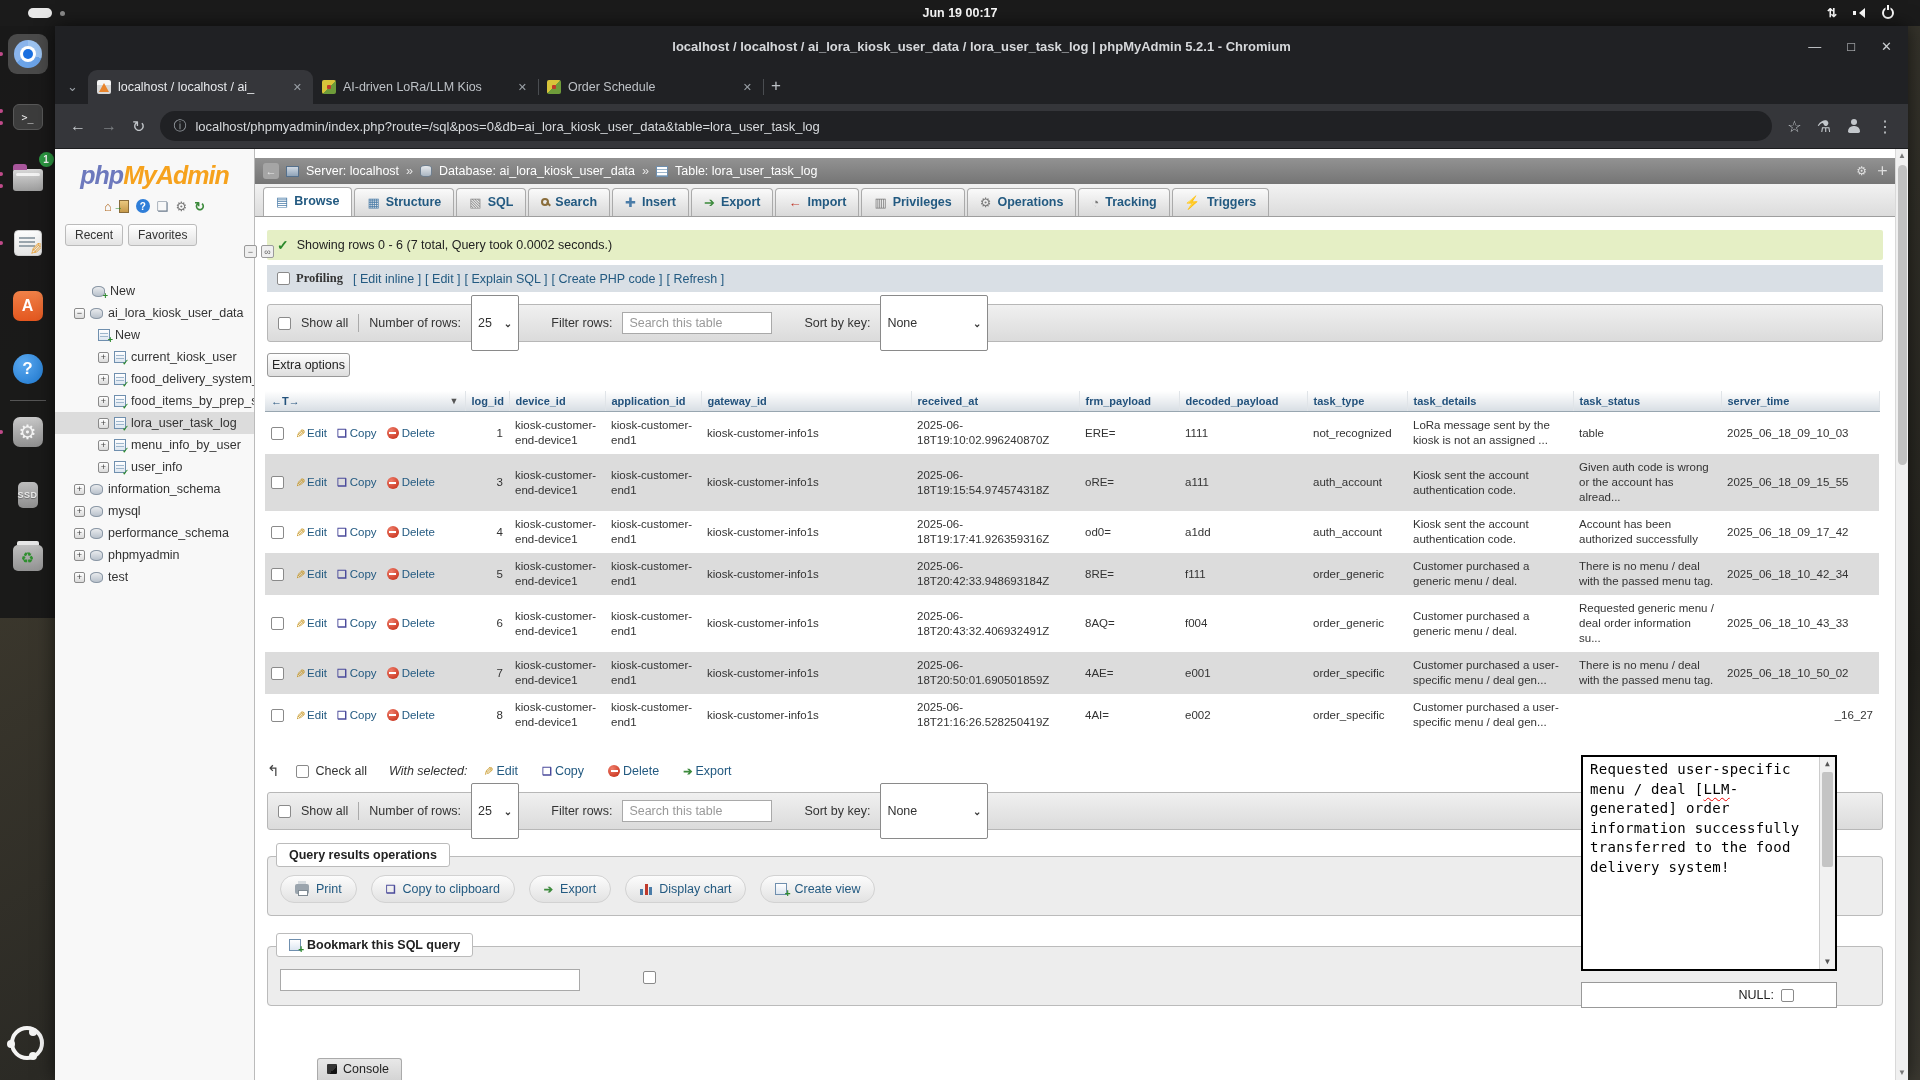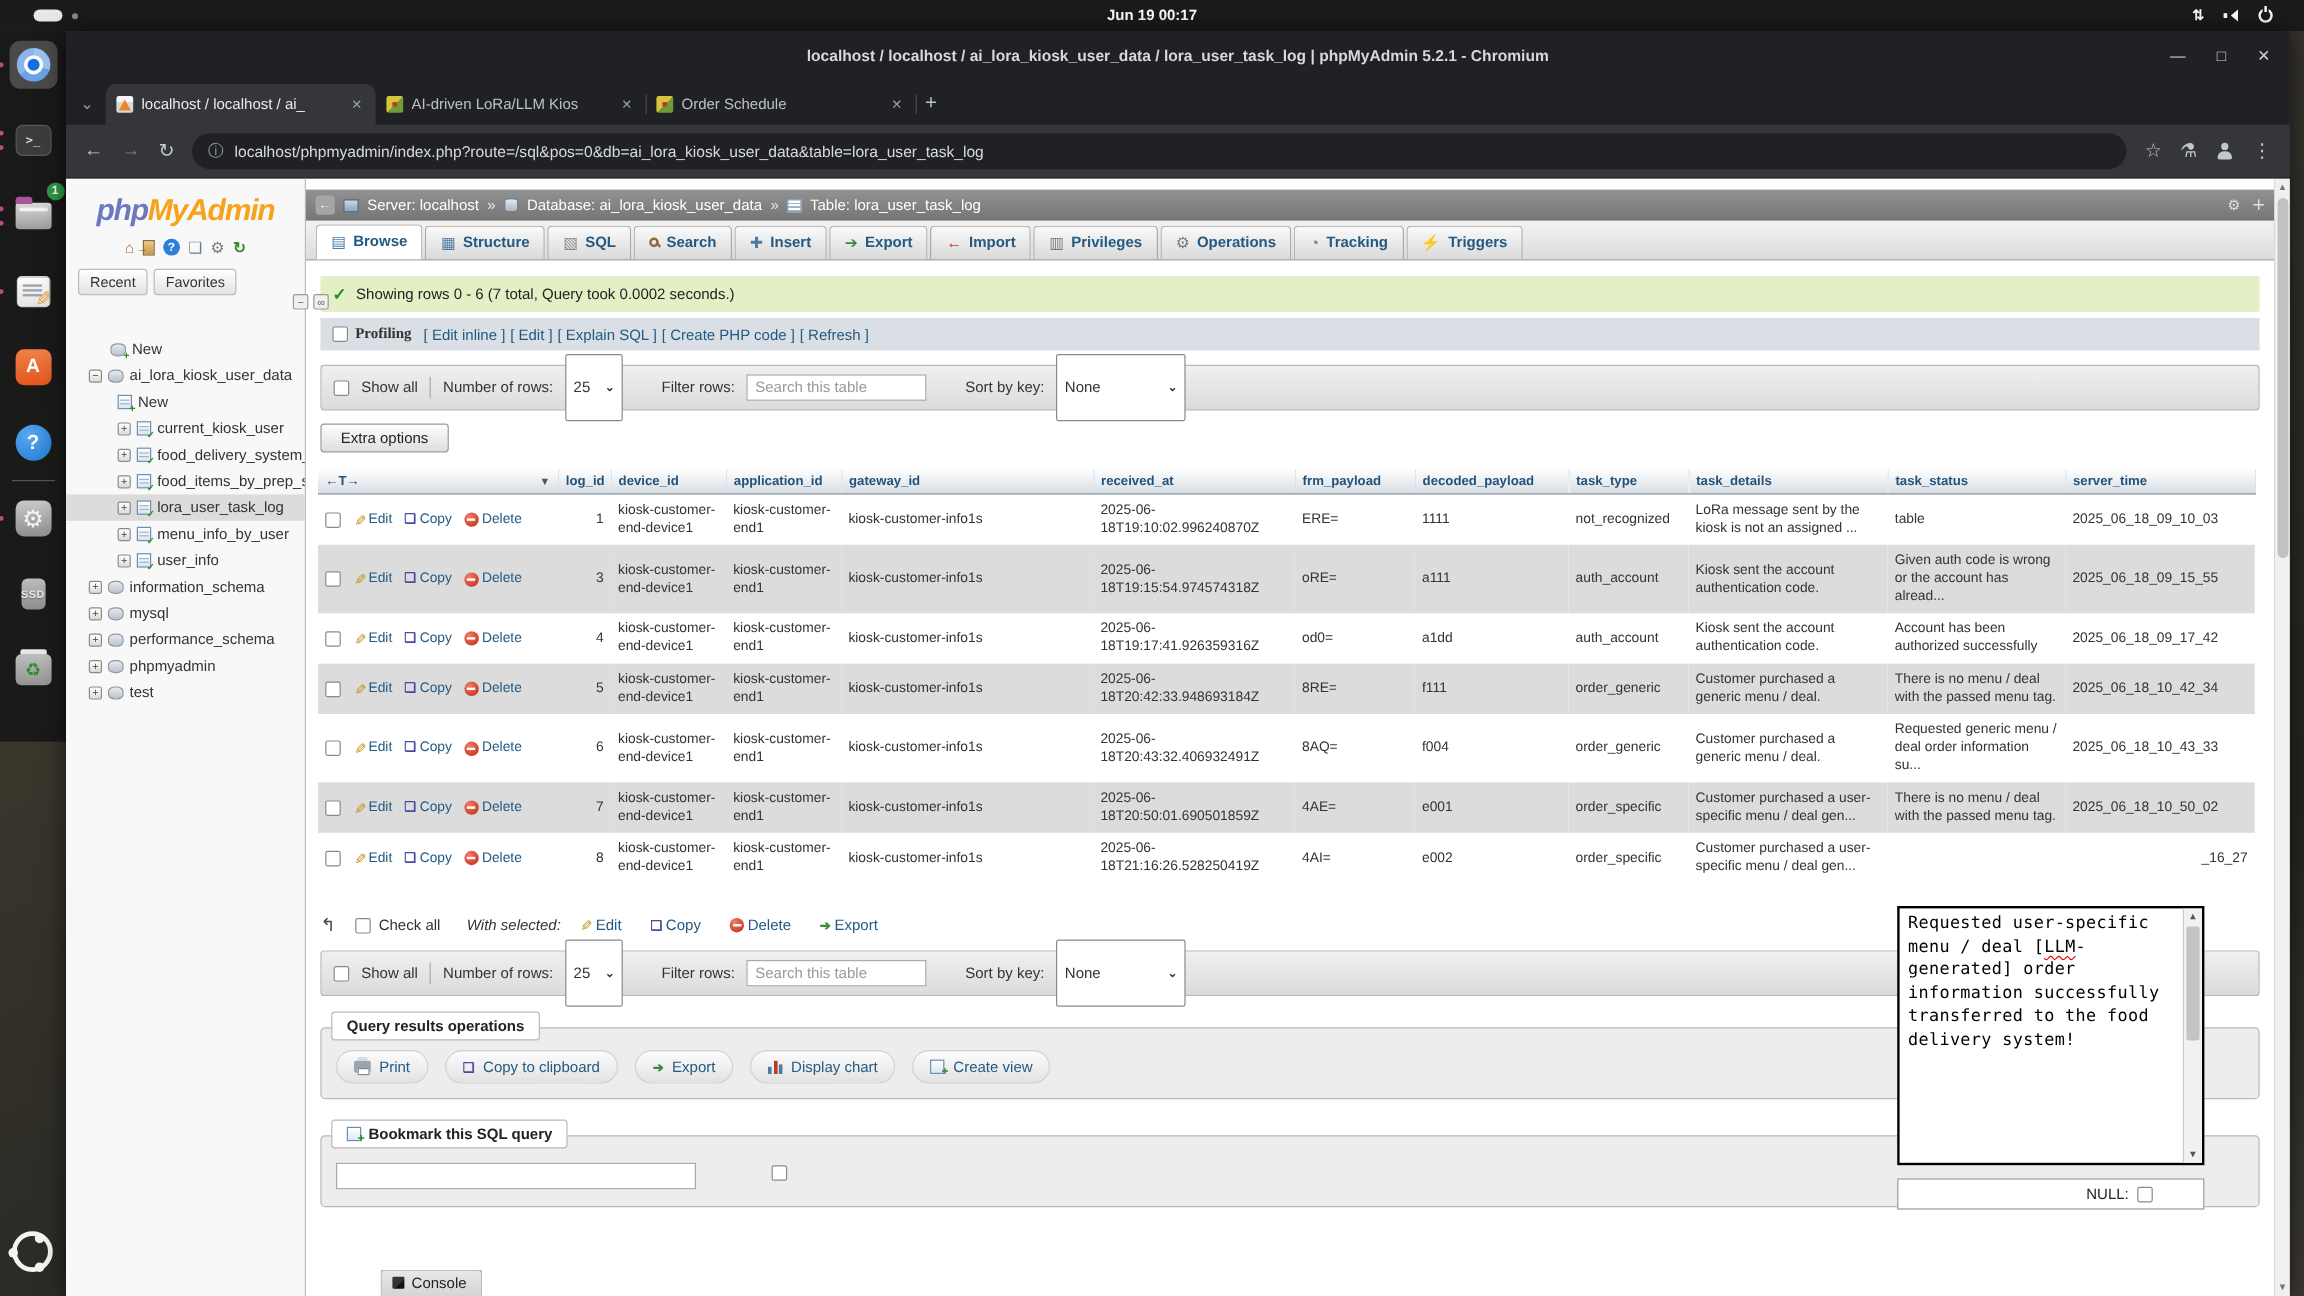--- a/index.html
+++ b/index.html
@@ -133,21 +133,21 @@
   #profiling b { margin-right:4px;font-family:Liberation Serif, serif; }
   .plink { color:#235a81; }
 
   .filterbar { margin:12px 12px 0; background:linear-gradient(#f0f0f0,#dbdbdb); border:1px solid #b7b7b7; border-radius:3px; padding:7px 10px; display:flex; align-items:center; gap:10px; font-size:12.5px; height:38px; }
   .vsep { width:1px; height:18px; background:#aaa; }
   .pselect { display:inline-flex; align-items:center; gap:12px; background:#fff; border:1px solid #8a8a8a; border-radius:2px; padding:20px 6px; font-size:12.5px; }
   .pselect .car { font-size:10px; font-weight:bold; color:#333; }
   .tinput { background:#fff; border:1px solid #a9a9a9; padding:3px 6px; width:150px; font-size:12.5px; color:#999; }
   .cbox { width:13px; height:13px; border:1px solid #8a8a8a; background:#fff; border-radius:2px; flex:none; display:inline-block; vertical-align:-2px; }
 
-  #extra-btn { margin:11px 12px 0; display:inline-block; background:linear-gradient(#fefefe,#dedede); border:1px solid #999; border-radius:3px; padding:4px 16px; font-size:12.5px; color:#222; }
+  #extra-btn { margin:11px 12px 0; display:inline-block; background:linear-gradient(#fefefe,#dedede); border:1px solid #999; border-radius:3px; padding:4px 4px; font-size:12.5px; color:#222; }
 
   table.data { margin:14px 10px 0; border-collapse:collapse; table-layout:fixed; width:1614px; font-size:11.5px; color:#333; }
   table.data th { background:linear-gradient(#ffffff,#d8dee4); border-bottom:1px solid #98a6b0; border-right:1px solid #e0e4e8; padding:4px 6px; text-align:left; color:#23527c; font-size:11px; white-space:nowrap; overflow:hidden; }
   table.data td { padding:6px; vertical-align:middle; line-height:15px; overflow-wrap:break-word; }
   tr.even td { background:#dcdcdc; }
   td.num { text-align:right; } td.right { text-align:right; }
   .rowact { white-space:nowrap; display:flex; align-items:center; gap:4px; }
   .alink { color:#235a81; text-decoration:none; display:inline-flex; align-items:center; gap:3px; margin-left:6px; }
   .i-edit { color:#c49016; font-size:12px; display:inline-block; transform:rotate(90deg); }
   .i-copy { color:#4b4b9b; font-size:11px; font-weight:bold; }

